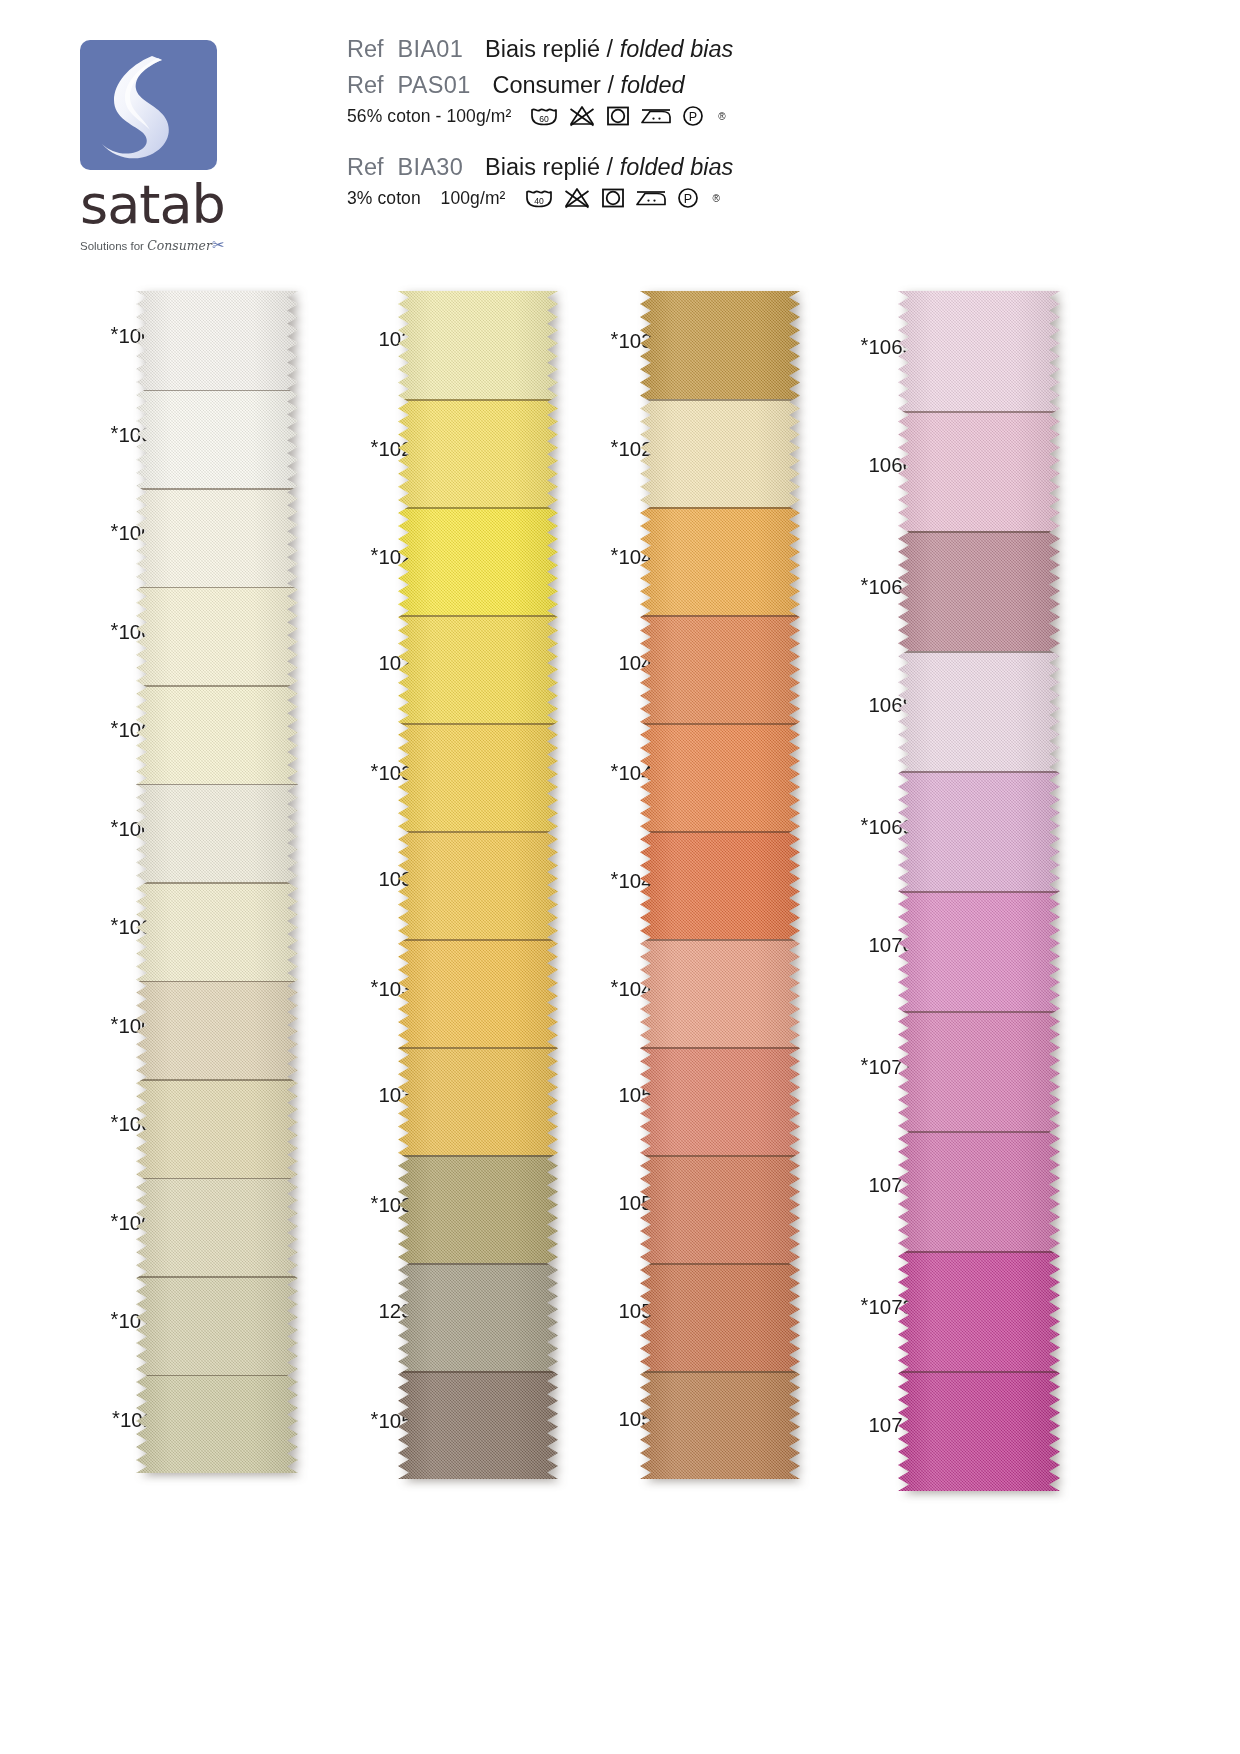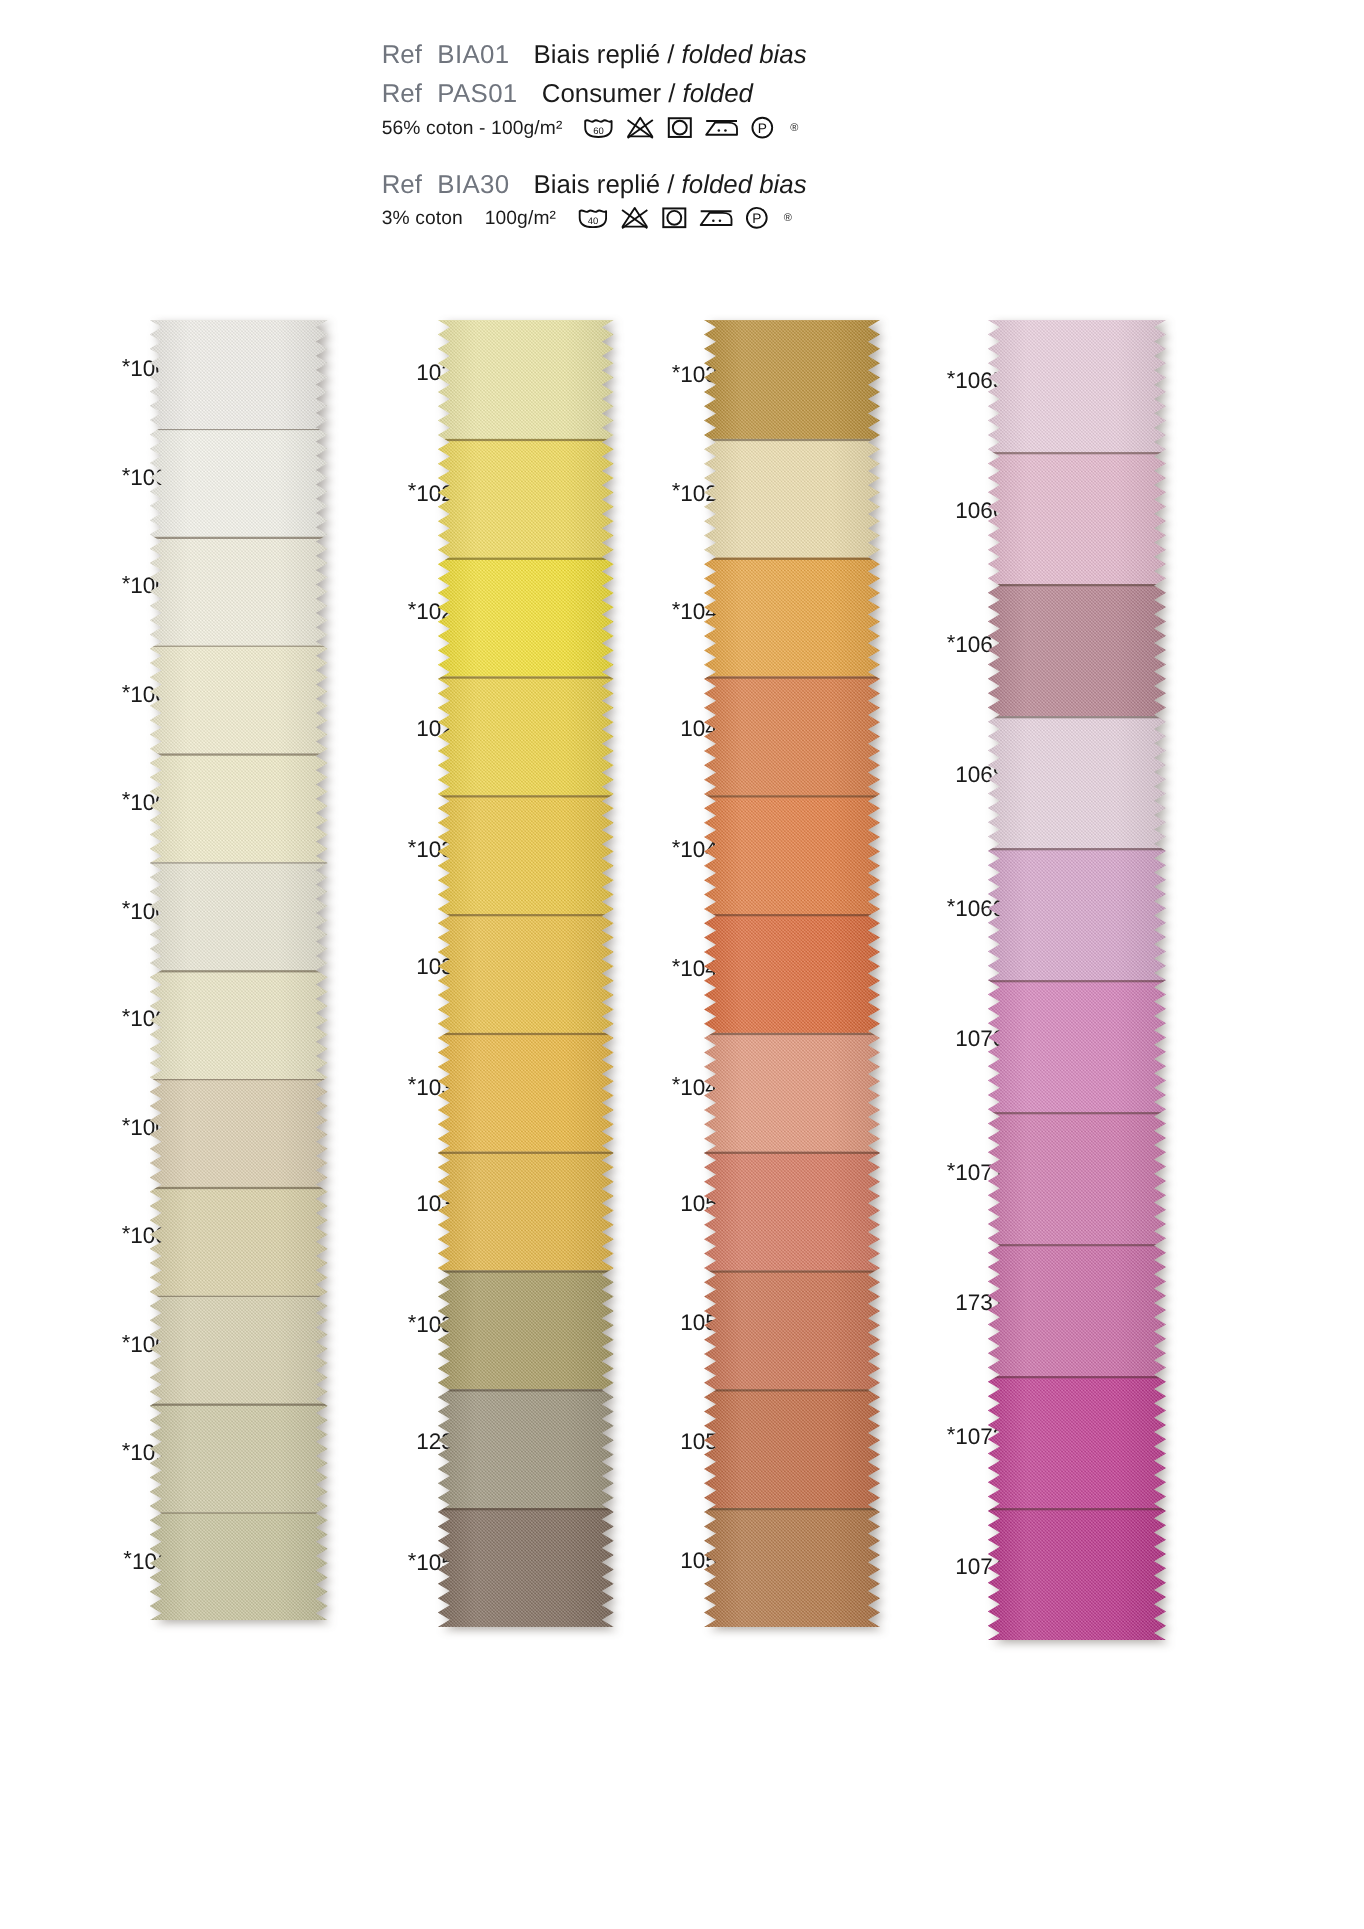--- a/index.html
+++ b/index.html
@@ -88,20 +88,42 @@
   .swatch .topline {
     position:absolute; left:0; right:0; top:0; height:1.6px;
     background:rgba(60,45,30,.45);
   }
 </style>
 </head>
 <body>
 
 <div id="header">
 
+  <div id="logo-block">
+    <div id="logo-mark">
+      <svg class="swoosh" viewBox="0 0 137 130">
+        <defs>
+          <linearGradient id="wg" x1="0" y1="0" x2="1" y2="1">
+            <stop offset="0%" stop-color="#ffffff"></stop>
+            <stop offset="45%" stop-color="#f2f4fb"></stop>
+            <stop offset="100%" stop-color="#c3ccea"></stop>
+          </linearGradient>
+        </defs>
+        <path d="M72 16 C 48 26, 34 44, 34 60 C 34 78, 52 84, 62 92 C 70 99, 68 108, 56 112
+                 C 44 116, 30 112, 22 104 C 34 118, 54 122, 70 115 C 88 107, 94 90, 84 76
+                 C 76 65, 58 60, 56 49 C 54 38, 64 27, 82 20 Z" fill="url(#wg)"></path>
+        <path d="M78 18 C 56 29, 44 45, 45 59 C 46 74, 62 81, 70 90
+                 C 64 78, 50 71, 50 57 C 50 43, 62 28, 82 20 Z" fill="#ffffff" opacity=".75"></path>
+      </svg>
+    </div>
+    <div id="logo-word">satab</div>
+    <div id="logo-tag">
+      <span>Solutions for </span><i>Consumer</i><span class="scissors">✂</span>
+    </div>
+  </div>
 
   <div id="ref-block">
 
     <div class="ref-line" style="margin-bottom:9px;">
       <span class="ref-word">Ref</span>
       <span class="ref-code">BIA01</span>
       <span class="ref-desc"><span>Biais replié</span> <span>/</span> <em>folded bias</em></span>
     </div>
 
     <div class="ref-line" style="margin-bottom:5px;">
@@ -412,21 +434,21 @@
     </div>
     <div class="column" style="left: 0px;">
       <div class="col-labels" style="left: 828px;">
         <div class="lbl" style="top: 50px;"><span class="ast">*</span>1065</div>
         <div class="lbl" style="top: 170px;">1066</div>
         <div class="lbl" style="top: 290px;"><span class="ast">*</span>1067</div>
         <div class="lbl" style="top: 410px;">1068</div>
         <div class="lbl" style="top: 530px;"><span class="ast">*</span>1069</div>
         <div class="lbl" style="top: 650px;">1070</div>
         <div class="lbl" style="top: 770px;"><span class="ast">*</span>1071</div>
-        <div class="lbl" style="top: 890px;">1731</div>
+        <div class="lbl" style="top: 890px;">1072</div>
         <div class="lbl" style="top: 1010px;"><span class="ast">*</span>1073</div>
         <div class="lbl" style="top: 1130px;">1074</div>
       </div>
       <div class="strip" style="left: 898px; width: 162px; height: 1200px;">
         <div class="strip-inner" style="width: 162px; height: 1200px; clip-path: polygon(0% 0%, 100% 0%, calc(100% - 11px) 0.543478%, 100% 1.08696%, calc(100% - 11px) 1.63043%, 100% 2.17391%, calc(100% - 11px) 2.71739%, 100% 3.26087%, calc(100% - 11px) 3.80435%, 100% 4.34783%, calc(100% - 11px) 4.8913%, 100% 5.43478%, calc(100% - 11px) 5.97826%, 100% 6.52174%, calc(100% - 11px) 7.06522%, 100% 7.6087%, calc(100% - 11px) 8.15217%, 100% 8.69565%, calc(100% - 11px) 9.23913%, 100% 9.78261%, calc(100% - 11px) 10.3261%, 100% 10.8696%, calc(100% - 11px) 11.413%, 100% 11.9565%, calc(100% - 11px) 12.5%, 100% 13.0435%, calc(100% - 11px) 13.587%, 100% 14.1304%, calc(100% - 11px) 14.6739%, 100% 15.2174%, calc(100% - 11px) 15.7609%, 100% 16.3043%, calc(100% - 11px) 16.8478%, 100% 17.3913%, calc(100% - 11px) 17.9348%, 100% 18.4783%, calc(100% - 11px) 19.0217%, 100% 19.5652%, calc(100% - 11px) 20.1087%, 100% 20.6522%, calc(100% - 11px) 21.1957%, 100% 21.7391%, calc(100% - 11px) 22.2826%, 100% 22.8261%, calc(100% - 11px) 23.3696%, 100% 23.913%, calc(100% - 11px) 24.4565%, 100% 25%, calc(100% - 11px) 25.5435%, 100% 26.087%, calc(100% - 11px) 26.6304%, 100% 27.1739%, calc(100% - 11px) 27.7174%, 100% 28.2609%, calc(100% - 11px) 28.8043%, 100% 29.3478%, calc(100% - 11px) 29.8913%, 100% 30.4348%, calc(100% - 11px) 30.9783%, 100% 31.5217%, calc(100% - 11px) 32.0652%, 100% 32.6087%, calc(100% - 11px) 33.1522%, 100% 33.6957%, calc(100% - 11px) 34.2391%, 100% 34.7826%, calc(100% - 11px) 35.3261%, 100% 35.8696%, calc(100% - 11px) 36.413%, 100% 36.9565%, calc(100% - 11px) 37.5%, 100% 38.0435%, calc(100% - 11px) 38.587%, 100% 39.1304%, calc(100% - 11px) 39.6739%, 100% 40.2174%, calc(100% - 11px) 40.7609%, 100% 41.3043%, calc(100% - 11px) 41.8478%, 100% 42.3913%, calc(100% - 11px) 42.9348%, 100% 43.4783%, calc(100% - 11px) 44.0217%, 100% 44.5652%, calc(100% - 11px) 45.1087%, 100% 45.6522%, calc(100% - 11px) 46.1957%, 100% 46.7391%, calc(100% - 11px) 47.2826%, 100% 47.8261%, calc(100% - 11px) 48.3696%, 100% 48.913%, calc(100% - 11px) 49.4565%, 100% 50%, calc(100% - 11px) 50.5435%, 100% 51.087%, calc(100% - 11px) 51.6304%, 100% 52.1739%, calc(100% - 11px) 52.7174%, 100% 53.2609%, calc(100% - 11px) 53.8043%, 100% 54.3478%, calc(100% - 11px) 54.8913%, 100% 55.4348%, calc(100% - 11px) 55.9783%, 100% 56.5217%, calc(100% - 11px) 57.0652%, 100% 57.6087%, calc(100% - 11px) 58.1522%, 100% 58.6957%, calc(100% - 11px) 59.2391%, 100% 59.7826%, calc(100% - 11px) 60.3261%, 100% 60.8696%, calc(100% - 11px) 61.413%, 100% 61.9565%, calc(100% - 11px) 62.5%, 100% 63.0435%, calc(100% - 11px) 63.587%, 100% 64.1304%, calc(100% - 11px) 64.6739%, 100% 65.2174%, calc(100% - 11px) 65.7609%, 100% 66.3043%, calc(100% - 11px) 66.8478%, 100% 67.3913%, calc(100% - 11px) 67.9348%, 100% 68.4783%, calc(100% - 11px) 69.0217%, 100% 69.5652%, calc(100% - 11px) 70.1087%, 100% 70.6522%, calc(100% - 11px) 71.1957%, 100% 71.7391%, calc(100% - 11px) 72.2826%, 100% 72.8261%, calc(100% - 11px) 73.3696%, 100% 73.913%, calc(100% - 11px) 74.4565%, 100% 75%, calc(100% - 11px) 75.5435%, 100% 76.087%, calc(100% - 11px) 76.6304%, 100% 77.1739%, calc(100% - 11px) 77.7174%, 100% 78.2609%, calc(100% - 11px) 78.8043%, 100% 79.3478%, calc(100% - 11px) 79.8913%, 100% 80.4348%, calc(100% - 11px) 80.9783%, 100% 81.5217%, calc(100% - 11px) 82.0652%, 100% 82.6087%, calc(100% - 11px) 83.1522%, 100% 83.6957%, calc(100% - 11px) 84.2391%, 100% 84.7826%, calc(100% - 11px) 85.3261%, 100% 85.8696%, calc(100% - 11px) 86.413%, 100% 86.9565%, calc(100% - 11px) 87.5%, 100% 88.0435%, calc(100% - 11px) 88.587%, 100% 89.1304%, calc(100% - 11px) 89.6739%, 100% 90.2174%, calc(100% - 11px) 90.7609%, 100% 91.3043%, calc(100% - 11px) 91.8478%, 100% 92.3913%, calc(100% - 11px) 92.9348%, 100% 93.4783%, calc(100% - 11px) 94.0217%, 100% 94.5652%, calc(100% - 11px) 95.1087%, 100% 95.6522%, calc(100% - 11px) 96.1957%, 100% 96.7391%, calc(100% - 11px) 97.2826%, 100% 97.8261%, calc(100% - 11px) 98.3696%, 100% 98.913%, calc(100% - 11px) 99.4565%, 100% 100%, 0% 100%, 11px 99.4565%, 0% 98.913%, 11px 98.3696%, 0% 97.8261%, 11px 97.2826%, 0% 96.7391%, 11px 96.1957%, 0% 95.6522%, 11px 95.1087%, 0% 94.5652%, 11px 94.0217%, 0% 93.4783%, 11px 92.9348%, 0% 92.3913%, 11px 91.8478%, 0% 91.3043%, 11px 90.7609%, 0% 90.2174%, 11px 89.6739%, 0% 89.1304%, 11px 88.587%, 0% 88.0435%, 11px 87.5%, 0% 86.9565%, 11px 86.413%, 0% 85.8696%, 11px 85.3261%, 0% 84.7826%, 11px 84.2391%, 0% 83.6957%, 11px 83.1522%, 0% 82.6087%, 11px 82.0652%, 0% 81.5217%, 11px 80.9783%, 0% 80.4348%, 11px 79.8913%, 0% 79.3478%, 11px 78.8043%, 0% 78.2609%, 11px 77.7174%, 0% 77.1739%, 11px 76.6304%, 0% 76.087%, 11px 75.5435%, 0% 75%, 11px 74.4565%, 0% 73.913%, 11px 73.3696%, 0% 72.8261%, 11px 72.2826%, 0% 71.7391%, 11px 71.1957%, 0% 70.6522%, 11px 70.1087%, 0% 69.5652%, 11px 69.0217%, 0% 68.4783%, 11px 67.9348%, 0% 67.3913%, 11px 66.8478%, 0% 66.3043%, 11px 65.7609%, 0% 65.2174%, 11px 64.6739%, 0% 64.1304%, 11px 63.587%, 0% 63.0435%, 11px 62.5%, 0% 61.9565%, 11px 61.413%, 0% 60.8696%, 11px 60.3261%, 0% 59.7826%, 11px 59.2391%, 0% 58.6957%, 11px 58.1522%, 0% 57.6087%, 11px 57.0652%, 0% 56.5217%, 11px 55.9783%, 0% 55.4348%, 11px 54.8913%, 0% 54.3478%, 11px 53.8043%, 0% 53.2609%, 11px 52.7174%, 0% 52.1739%, 11px 51.6304%, 0% 51.087%, 11px 50.5435%, 0% 50%, 11px 49.4565%, 0% 48.913%, 11px 48.3696%, 0% 47.8261%, 11px 47.2826%, 0% 46.7391%, 11px 46.1957%, 0% 45.6522%, 11px 45.1087%, 0% 44.5652%, 11px 44.0217%, 0% 43.4783%, 11px 42.9348%, 0% 42.3913%, 11px 41.8478%, 0% 41.3043%, 11px 40.7609%, 0% 40.2174%, 11px 39.6739%, 0% 39.1304%, 11px 38.587%, 0% 38.0435%, 11px 37.5%, 0% 36.9565%, 11px 36.413%, 0% 35.8696%, 11px 35.3261%, 0% 34.7826%, 11px 34.2391%, 0% 33.6957%, 11px 33.1522%, 0% 32.6087%, 11px 32.0652%, 0% 31.5217%, 11px 30.9783%, 0% 30.4348%, 11px 29.8913%, 0% 29.3478%, 11px 28.8043%, 0% 28.2609%, 11px 27.7174%, 0% 27.1739%, 11px 26.6304%, 0% 26.087%, 11px 25.5435%, 0% 25%, 11px 24.4565%, 0% 23.913%, 11px 23.3696%, 0% 22.8261%, 11px 22.2826%, 0% 21.7391%, 11px 21.1957%, 0% 20.6522%, 11px 20.1087%, 0% 19.5652%, 11px 19.0217%, 0% 18.4783%, 11px 17.9348%, 0% 17.3913%, 11px 16.8478%, 0% 16.3043%, 11px 15.7609%, 0% 15.2174%, 11px 14.6739%, 0% 14.1304%, 11px 13.587%, 0% 13.0435%, 11px 12.5%, 0% 11.9565%, 11px 11.413%, 0% 10.8696%, 11px 10.3261%, 0% 9.78261%, 11px 9.23913%, 0% 8.69565%, 11px 8.15217%, 0% 7.6087%, 11px 7.06522%, 0% 6.52174%, 11px 5.97826%, 0% 5.43478%, 11px 4.8913%, 0% 4.34783%, 11px 3.80435%, 0% 3.26087%, 11px 2.71739%, 0% 2.17391%, 11px 1.63043%, 0% 1.08696%, 11px 0.543478%, 0% 0%);">
           <div class="swatch" style="height: 120px; background: rgb(236, 207, 223);">
             <div class="weave"></div>
             <div class="shade"></div>
           </div>
           <div class="swatch" style="height: 120px; background: rgb(231, 184, 206);">

